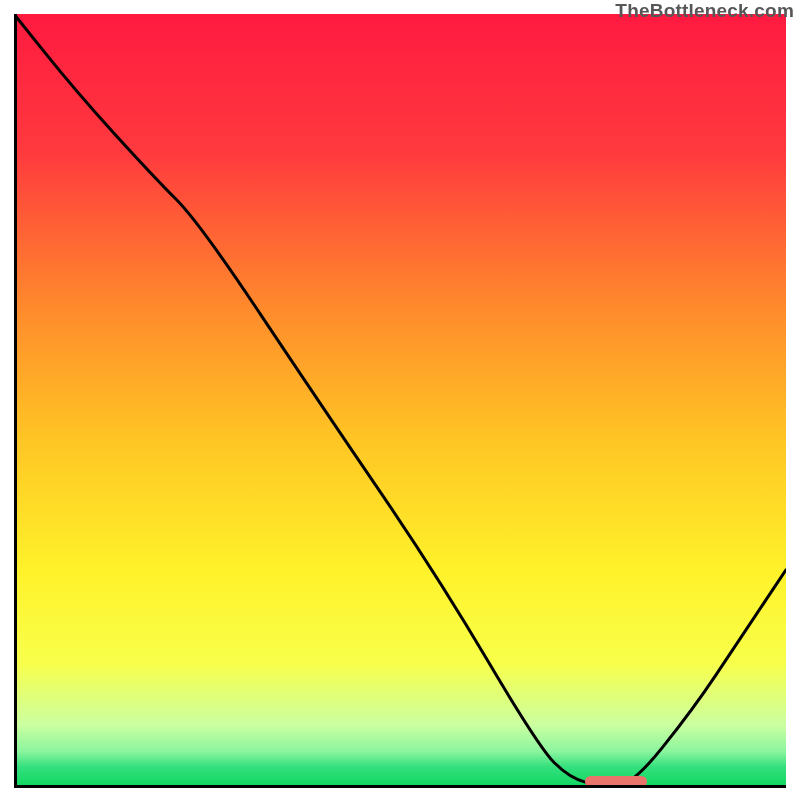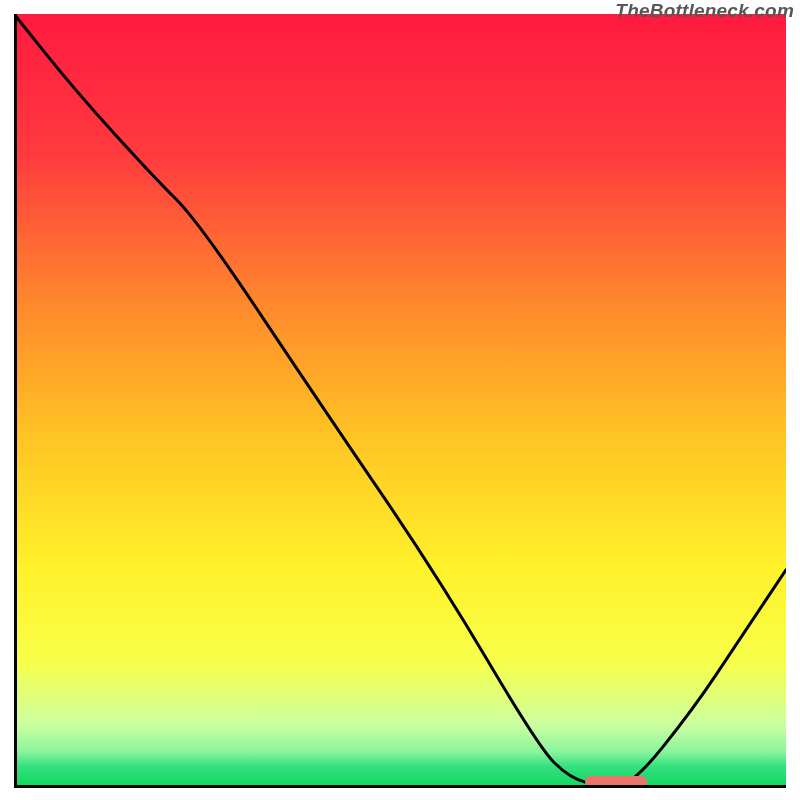--- a/index.html
+++ b/index.html
@@ -9,21 +9,20 @@
     height: 800px;
     background: #ffffff;
     font-family: Arial, Helvetica, sans-serif;
     overflow: hidden;
   }
   .chart-frame {
     position: relative;
     width: 800px;
     height: 800px;
     box-sizing: border-box;
-    font-style: italic;
   }
   .plot-area {
     position: absolute;
     left: 14px;
     top: 14px;
     width: 772px;
     height: 772px;
     box-sizing: border-box;
     overflow: hidden;
   }

